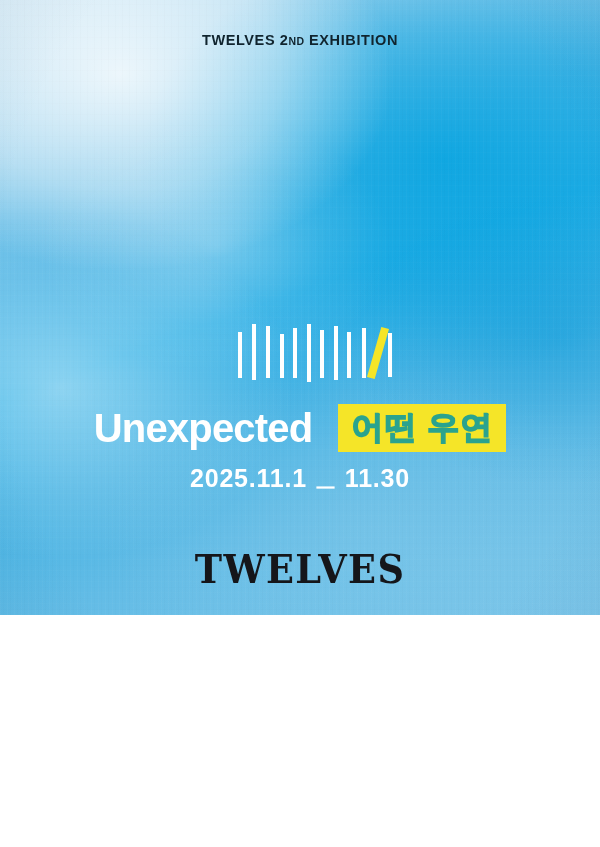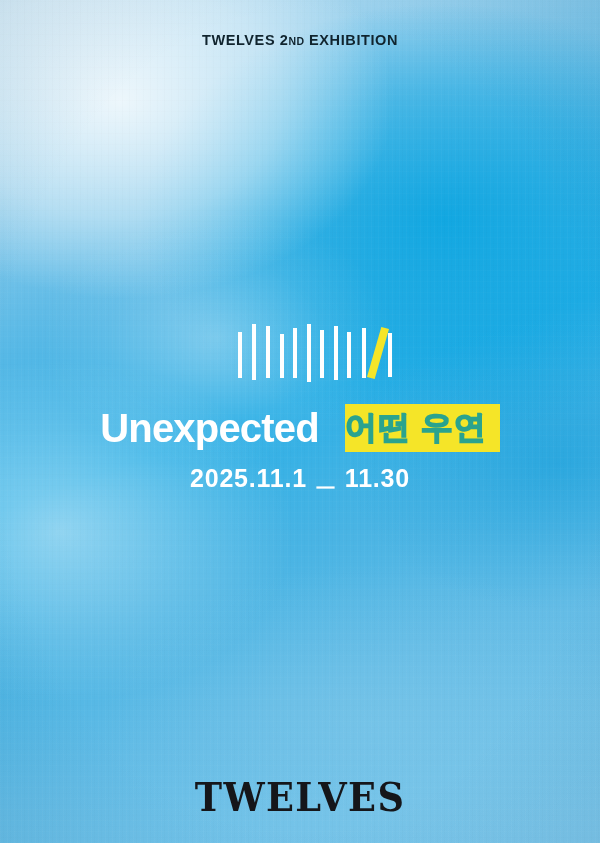--- a/index.html
+++ b/index.html
@@ -3,21 +3,21 @@
 <meta charset="utf-8">
 <style>
   html, body {
     margin: 0;
     padding: 0;
     background: #ffffff;
   }
   #poster {
     position: relative;
     width: 600px;
-    height: 843px;
+    height: 615px;
     overflow: hidden;
     font-family: "Liberation Sans", sans-serif;
     background: #3fb3e4;
   }
 
   
   .bg-layer {
     position: absolute;
     inset: 0;
     pointer-events: none;
@@ -165,21 +165,21 @@
   .title-word {
     color: #ffffff;
     font-size: 40px;
     font-weight: bold;
     letter-spacing: -0.8px;
     line-height: 1;
     white-space: nowrap;
   }
   .kr-block {
     background: #f5e528;
-    padding: 7px 13px 9px 0;
+    padding: 7px 13px 9px 13px;
     line-height: 1;
     display: flex;
     align-items: flex-start;
   }
   .kr-text {
     font-size: 32px;
     font-weight: bold;
     letter-spacing: 1px;
     color: transparent;
     -webkit-text-stroke: 1.6px #2aa38e;

